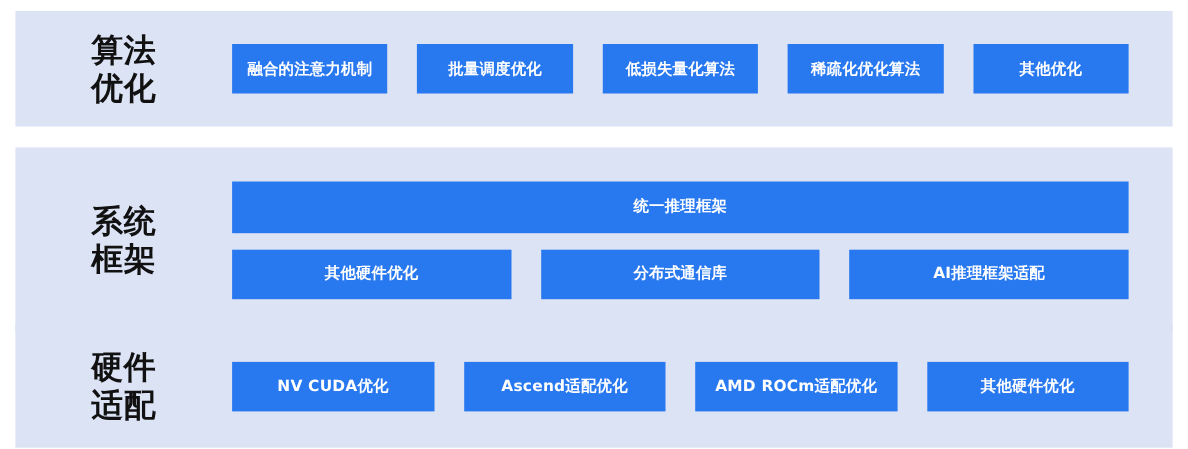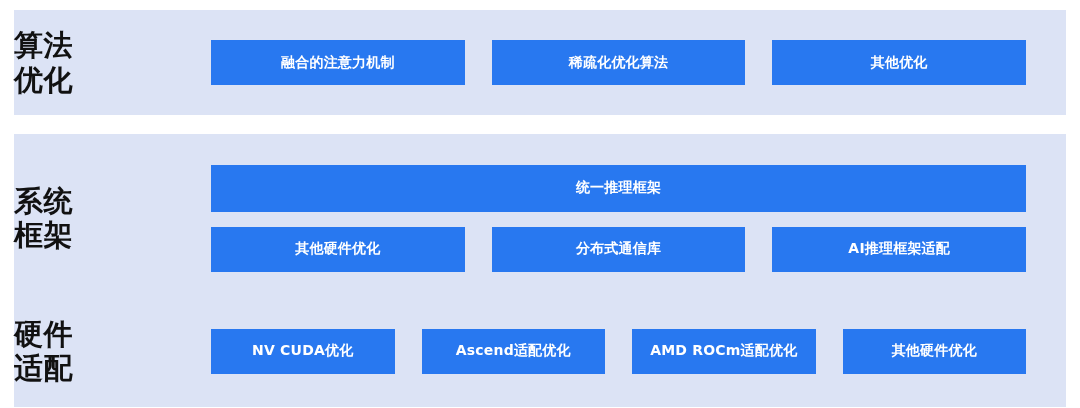--- a/index.html
+++ b/index.html
@@ -32,21 +32,21 @@
     box-sizing: border-box;
   }
 
   .layer-panel.row-1 { top: 10px;  height: 105px; }
   .layer-panel.row-2 { top: 134px; height: 168px; }
   .layer-panel.row-3 { top: 295px; height: 112px; }
 
   .layer-label {
     width: 197px;
     flex: 0 0 197px;
-    text-align: left;
+    text-align: center;
     color: #111111;
     font-size: 29px;
     font-weight: 700;
     line-height: 1.18;
     letter-spacing: 0.5px;
     white-space: pre-line;
     font-family: "DejaVu Sans", "Liberation Sans", sans-serif;
     user-select: none;
   }
 
@@ -96,20 +96,22 @@
 <body>
 
 <div id="stack">
 
   <div class="layer-panel row-1">
     <div class="layer-label">算法
 优化</div>
     <div class="layer-body">
       <div class="chip-row">
         <div class="chip">融合的注意力机制</div>
+        <div class="chip">批量调度优化</div>
+        <div class="chip">低损失量化算法</div>
         <div class="chip">稀疏化优化算法</div>
         <div class="chip">其他优化</div>
       </div>
     </div>
   </div>
 
   <div class="layer-panel row-2">
     <div class="layer-label">系统
 框架</div>
     <div class="layer-body">

